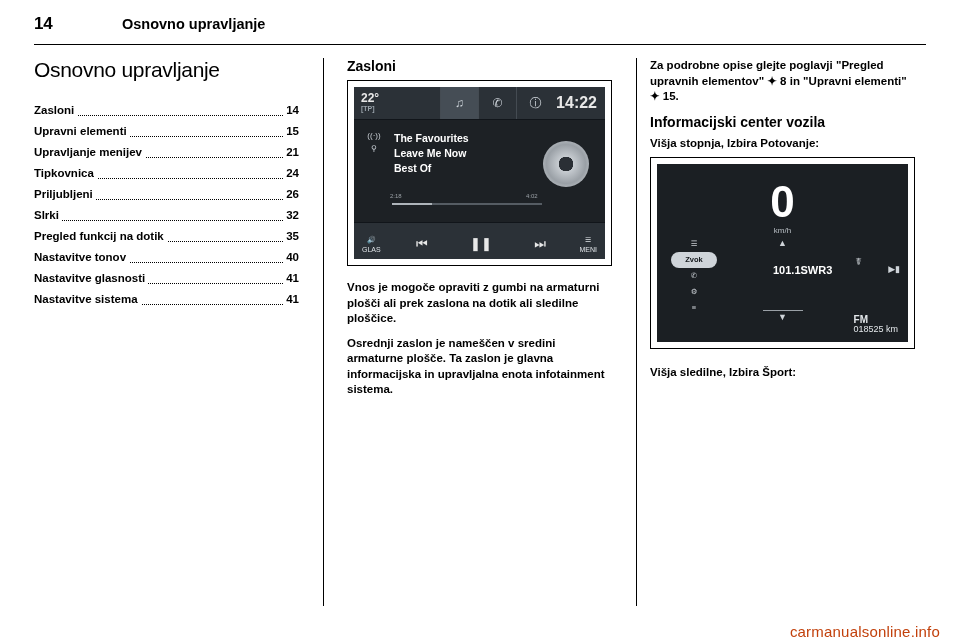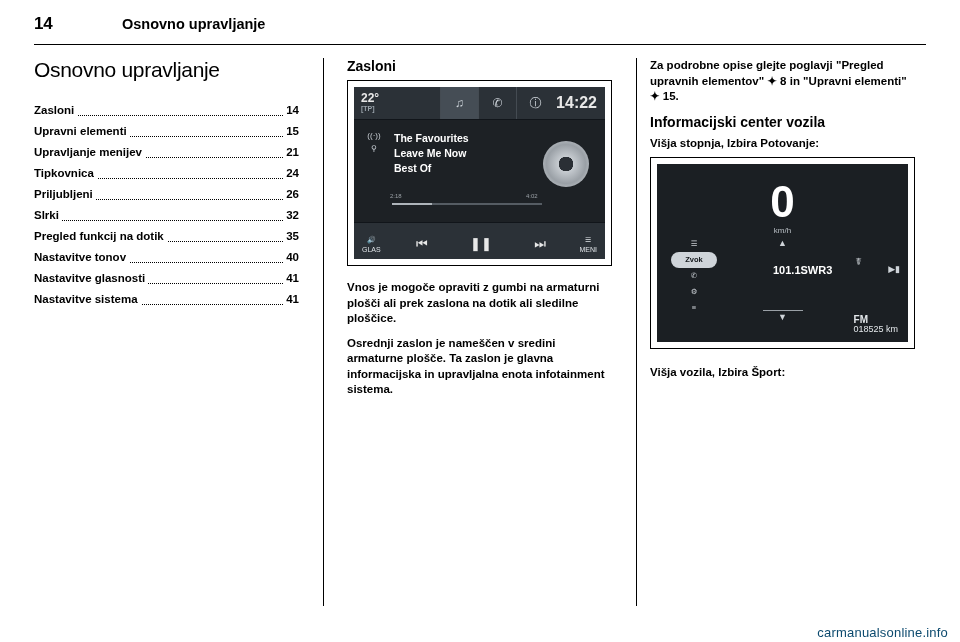--- a/index.html
+++ b/index.html
@@ -398,24 +398,24 @@
   .cl-right-ico {
     position: absolute;
     right: 8px;
     top: 100px;
     color: #cfd4d9;
     font-size: 9px;
   }
   
   .watermark {
     position: absolute;
-    right: 12px;
+    right: 20px;
     bottom: 2px;
-    font-size: 13px;
-    color: #0c4a6e;
+    font-size: 15px;
+    color: #c2410c;
     letter-spacing: 0.2px;
   }
 </style>
 </head>
 <body>
 
 <div class="page">
   <div class="page-inner">
 
     <div class="hdr">
@@ -560,19 +560,19 @@
             <div class="cl-station">101.1SWR3</div>
             <div class="cl-fm-ico">☤</div>
             <div class="cl-fm-lbl">FM</div>
             <div class="cl-right-ico">▶︎▮</div>
             <div class="cl-bandline"></div>
             <div class="cl-down">▼</div>
             <div class="cl-odo">018525 km</div>
           </div>
         </div>
 
-        <p class="body">Višja vozila, Izbira Šport:</p>
+        <p class="body">Višja sledilne, Izbira Šport:</p>
       </div>
 
     </div>
   </div>
   <div class="watermark">carmanualsonline.info</div>
 </div>
 
 </body></html>

